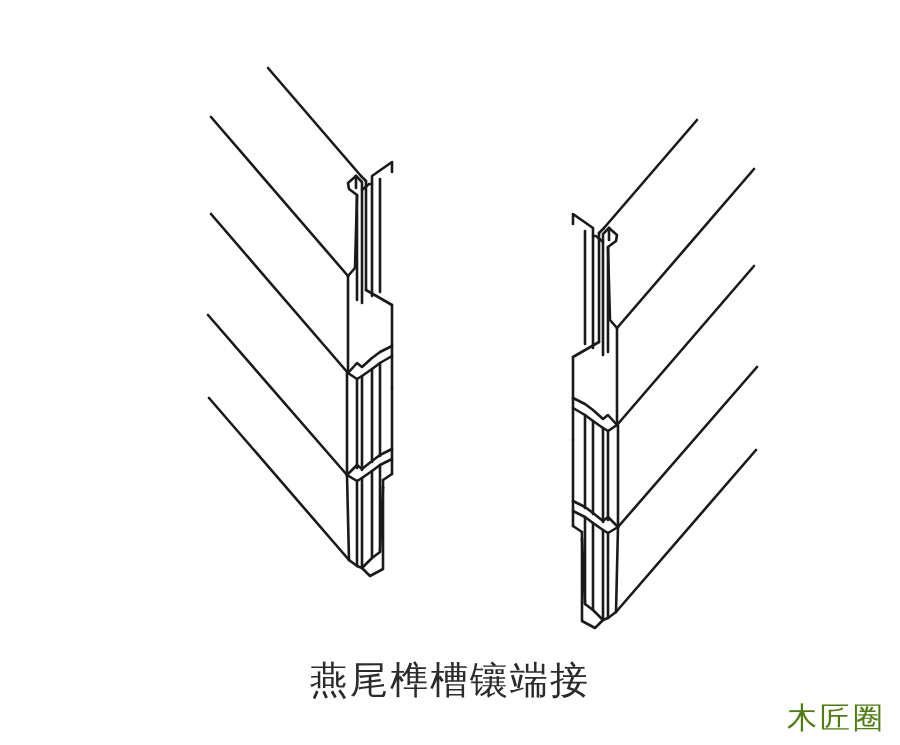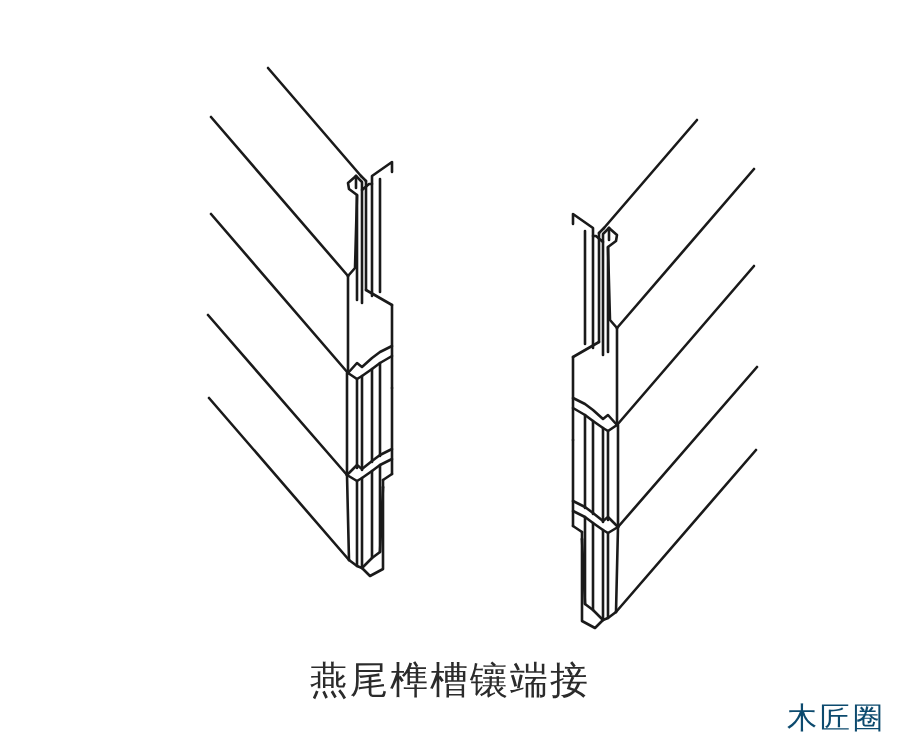--- a/index.html
+++ b/index.html
@@ -199,15 +199,15 @@
       <g>
         <path d="M 484 612 L 492 618 L 497 620 L 501 616 L 507 610 L 515 604 L 518 539"></path>
         <path d="M 497 620 L 505 628 L 518 621 L 518 539"></path>
       </g>
     </g>
 
   </svg>
 
   <div class="caption" style="color: rgb(43, 43, 43);">燕尾榫槽镶端接</div>
 
-  <div class="watermark" style="color: #0c4a6e; margin-top: 8px;">木匠圈</div>
+  <div class="watermark" style="color: #4d7c0f; margin-top: 8px;">木匠圈</div>
 
 </div>
 
 </body></html>

